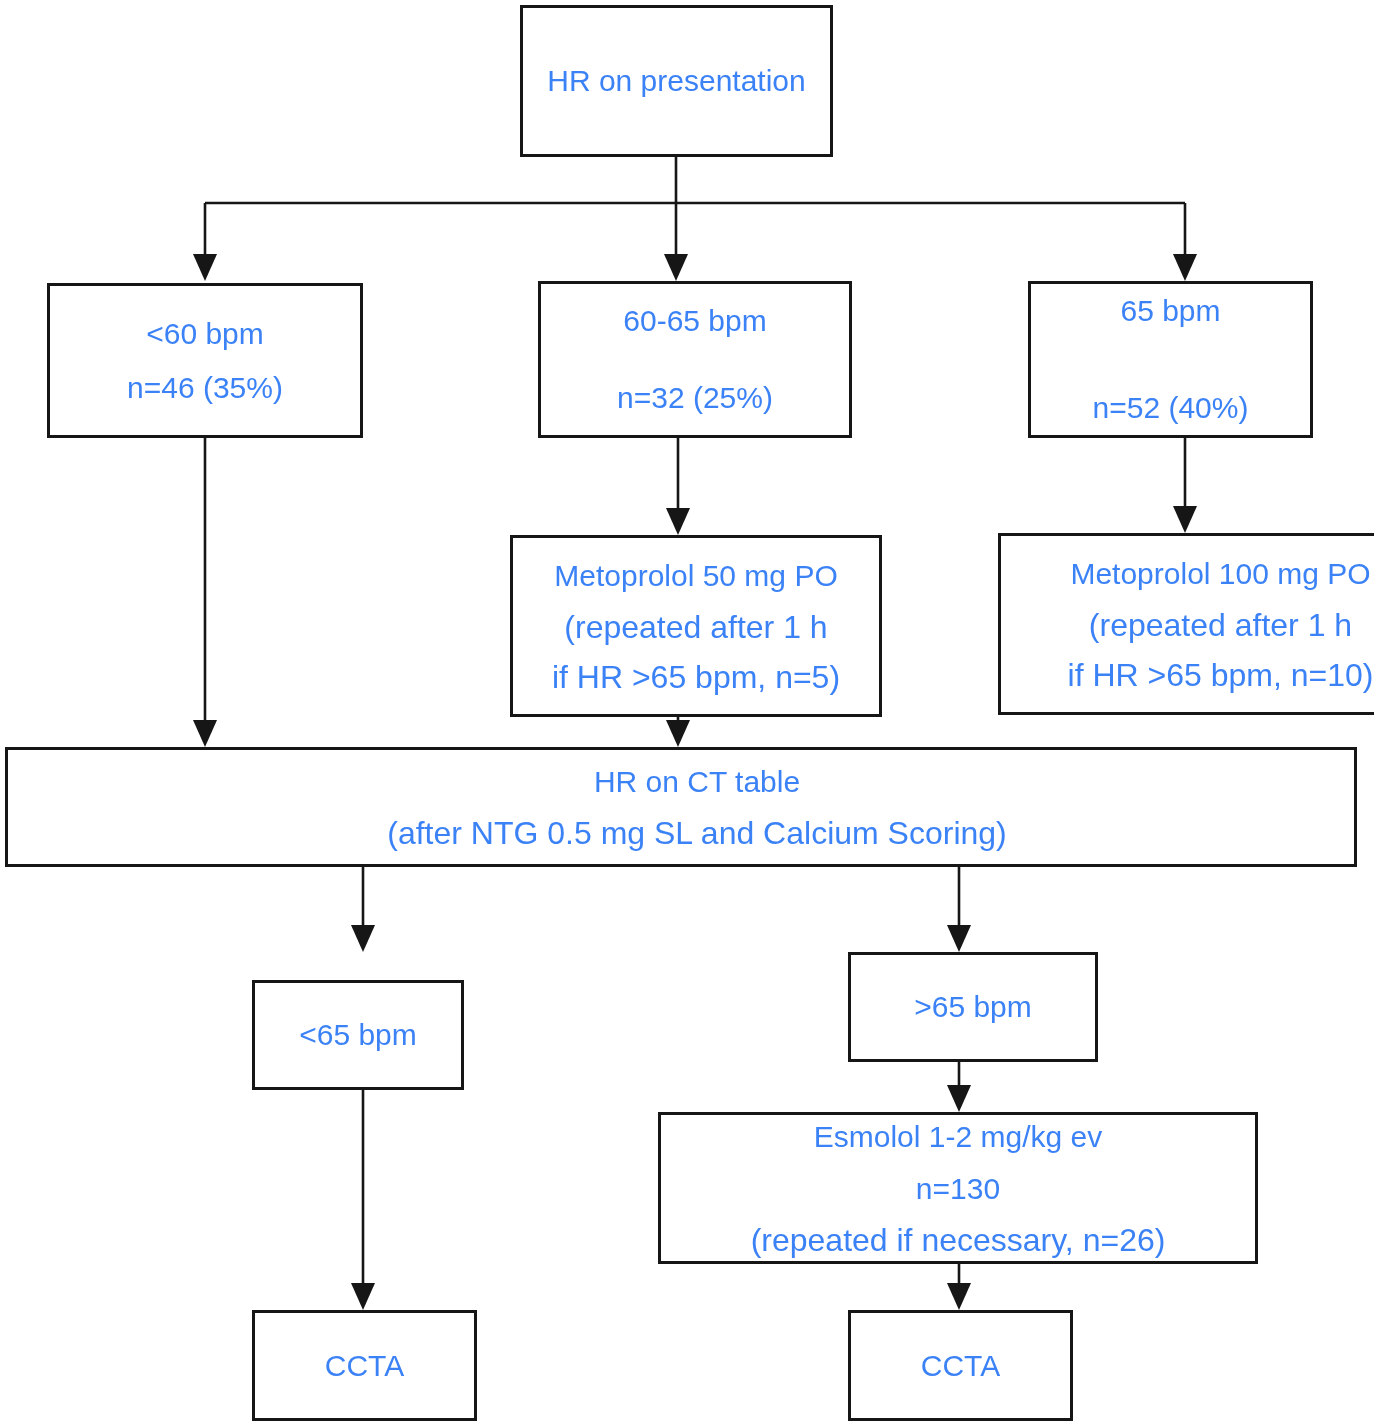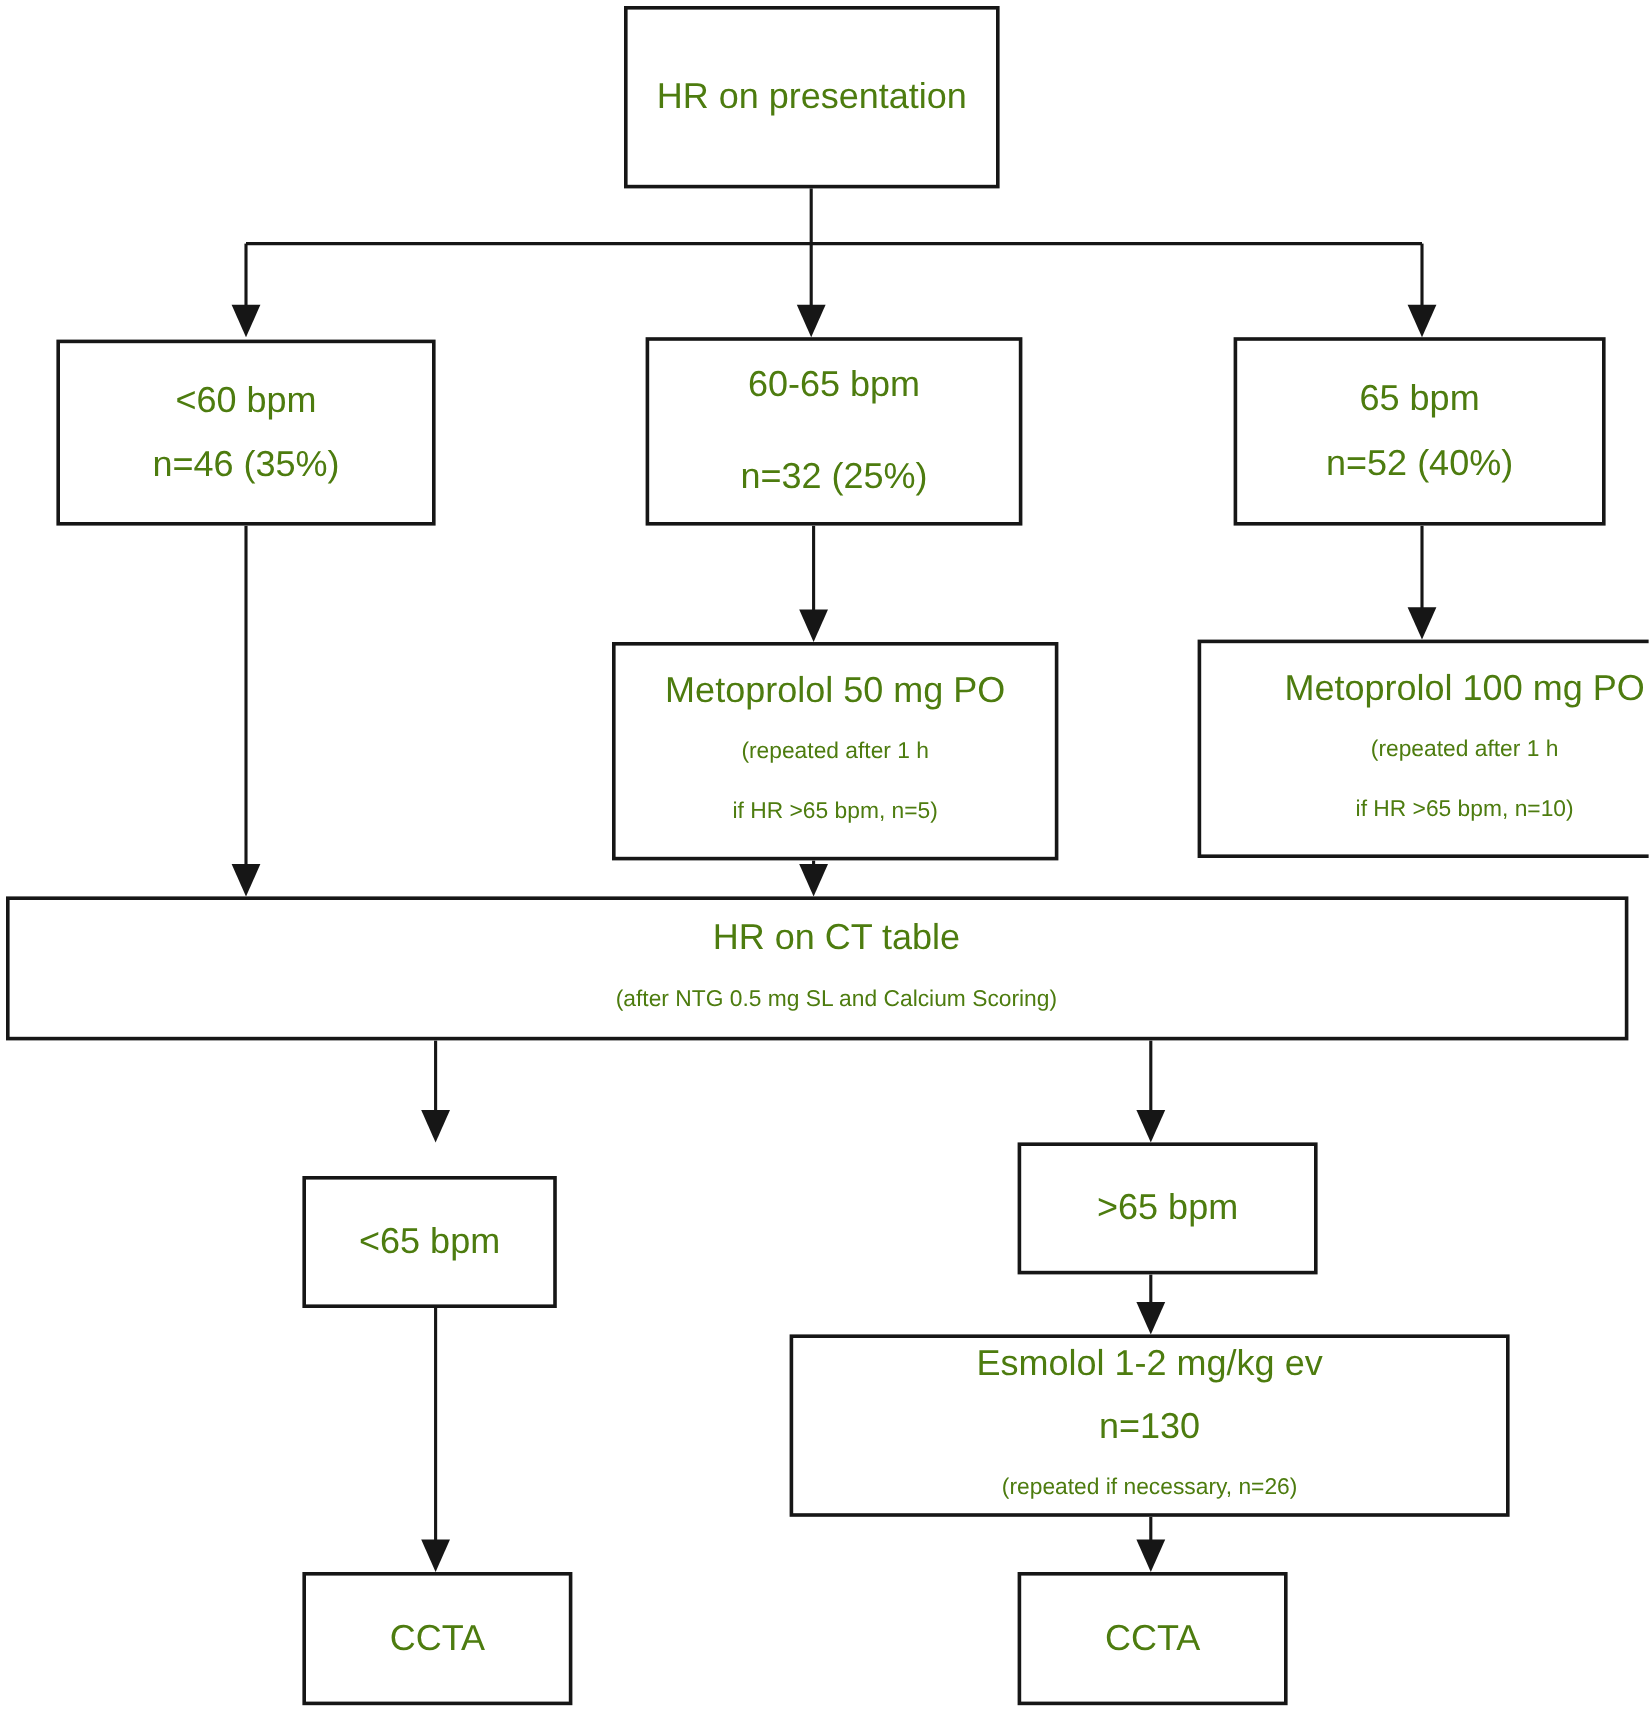--- a/index.html
+++ b/index.html
@@ -31,34 +31,34 @@
     display: flex;
     flex-direction: column;
     justify-content: center;
     align-items: center;
     text-align: center;
   }
   .node .line {
     font-size: 30px;
     line-height: 54px;
     white-space: nowrap;
-    color: #4d7c0f;
+    color: #3b82f6;
   }
   .node .line.sub {
-    font-size: 19px;
+    font-size: 32px;
     line-height: 51px;
   }
   .node.tight .line { line-height: 52px; }
   .node.tight .line.sub { line-height: 50px; }
 
   
   #box-presentation { left: 520px; top: 5px;    width: 313px; height: 152px; }
   #box-lt60        { left: 47px;   top: 283px;  width: 316px; height: 155px; }
   #box-6065        { left: 538px;  top: 281px;  width: 314px; height: 157px; gap: 23px; }
-  #box-65          { left: 1028px; top: 281px;  width: 310px; height: 157px; }
+  #box-65          { left: 1028px; top: 281px;  width: 285px; height: 157px; justify-content: space-between; }
   #box-meto50      { left: 510px;  top: 535px;  width: 372px; height: 182px; }
   #box-meto100     { left: 998px;  top: 533px;  width: 445px; height: 182px; }
   #box-cttable     { left: 5px;    top: 747px;  width: 1352px; height: 120px; padding-left: 32px; }
   #box-lt65        { left: 252px;  top: 980px;  width: 212px; height: 110px; }
   #box-gt65        { left: 848px;  top: 952px;  width: 250px; height: 110px; }
   #box-esmolol     { left: 658px;  top: 1112px; width: 600px; height: 152px; }
   #box-ccta-left   { left: 252px;  top: 1310px; width: 225px; height: 111px; }
   #box-ccta-right  { left: 848px;  top: 1310px; width: 225px; height: 111px; }
 </style>
 </head>

